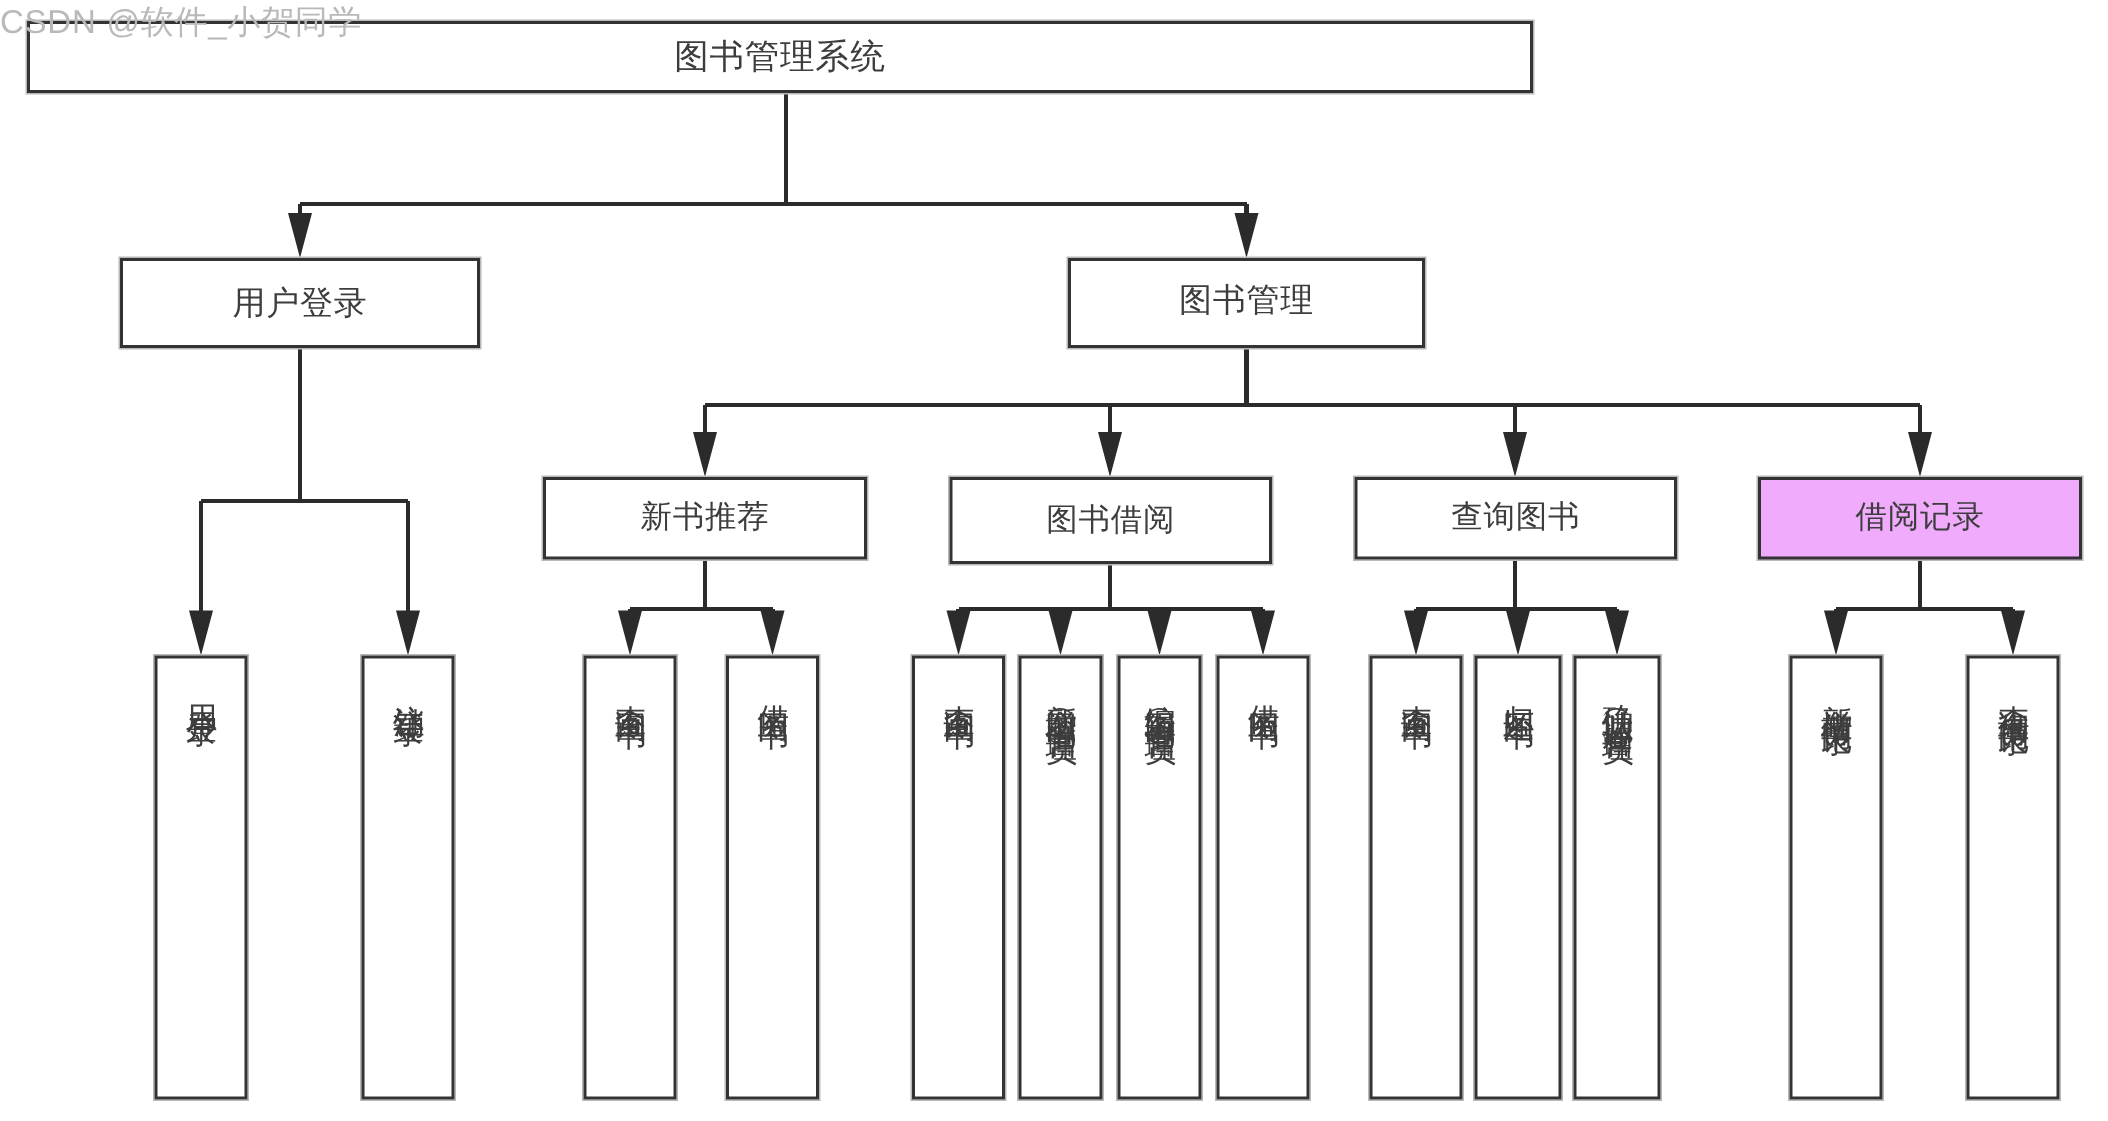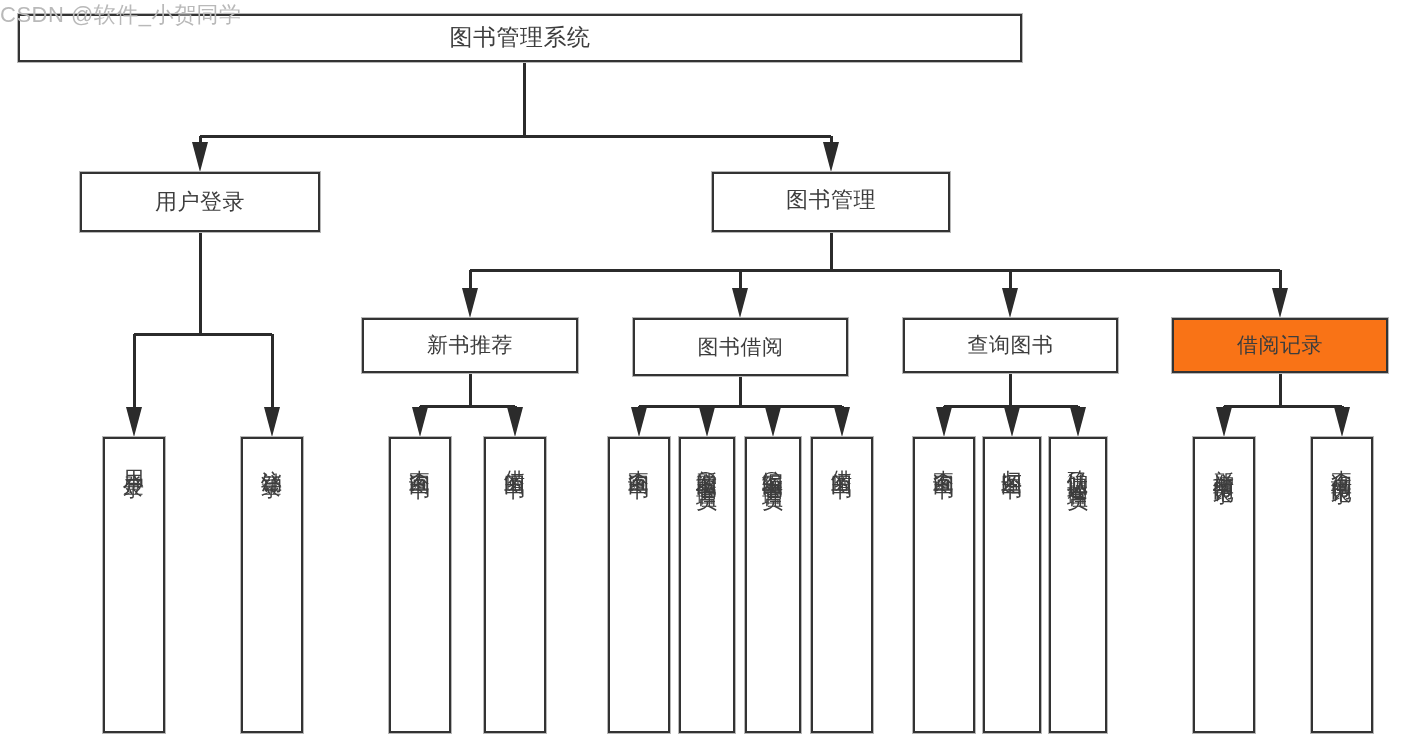--- a/index.html
+++ b/index.html
@@ -150,21 +150,21 @@
       </div>
       <div class="node-box node-l2 horizontal" style="left: 362px; top: 318px; width: 216px; height: 55px; border-color: rgb(51, 51, 51); background: rgb(255, 255, 255); box-shadow: rgb(184, 184, 184) 0px 0px 0px 1px;">
         <span class="node-label" style="color: rgb(61, 61, 61);">新书推荐</span>
       </div>
       <div class="node-box node-l2 horizontal" style="left: 633px; top: 318px; width: 215px; height: 58px; border-color: rgb(51, 51, 51); background: rgb(255, 255, 255); box-shadow: rgb(184, 184, 184) 0px 0px 0px 1px;">
         <span class="node-label" style="color: rgb(61, 61, 61);">图书借阅</span>
       </div>
       <div class="node-box node-l2 horizontal" style="left: 903px; top: 318px; width: 215px; height: 55px; border-color: rgb(51, 51, 51); background: rgb(255, 255, 255); box-shadow: rgb(184, 184, 184) 0px 0px 0px 1px;">
         <span class="node-label" style="color: rgb(61, 61, 61);">查询图书</span>
       </div>
-      <div class="node-box node-l2 horizontal" style="left: 1172px; top: 318px; width: 216px; height: 55px; border-color: rgb(51, 51, 51); background: #f97316; box-shadow: rgb(184, 184, 184) 0px 0px 0px 1px;">
+      <div class="node-box node-l2 horizontal" style="left: 1172px; top: 318px; width: 216px; height: 55px; border-color: rgb(51, 51, 51); background: #f0abfc; box-shadow: rgb(184, 184, 184) 0px 0px 0px 1px;">
         <span class="node-label" style="color: rgb(61, 61, 61);">借阅记录</span>
       </div>
       <div class="node-box node-leaf vertical" style="left: 103px; top: 437px; width: 62px; height: 296px; border-color: rgb(51, 51, 51); background: rgb(255, 255, 255); box-shadow: rgb(184, 184, 184) 0px 0px 0px 1px;">
         <span class="node-label" style="color: rgb(61, 61, 61);">用户登录</span>
       </div>
       <div class="node-box node-leaf vertical" style="left: 241px; top: 437px; width: 62px; height: 296px; border-color: rgb(51, 51, 51); background: rgb(255, 255, 255); box-shadow: rgb(184, 184, 184) 0px 0px 0px 1px;">
         <span class="node-label" style="color: rgb(61, 61, 61);">注销登录</span>
       </div>
       <div class="node-box node-leaf vertical" style="left: 389px; top: 437px; width: 62px; height: 296px; border-color: rgb(51, 51, 51); background: rgb(255, 255, 255); box-shadow: rgb(184, 184, 184) 0px 0px 0px 1px;">
         <span class="node-label" style="color: rgb(61, 61, 61);">查询图书</span>

